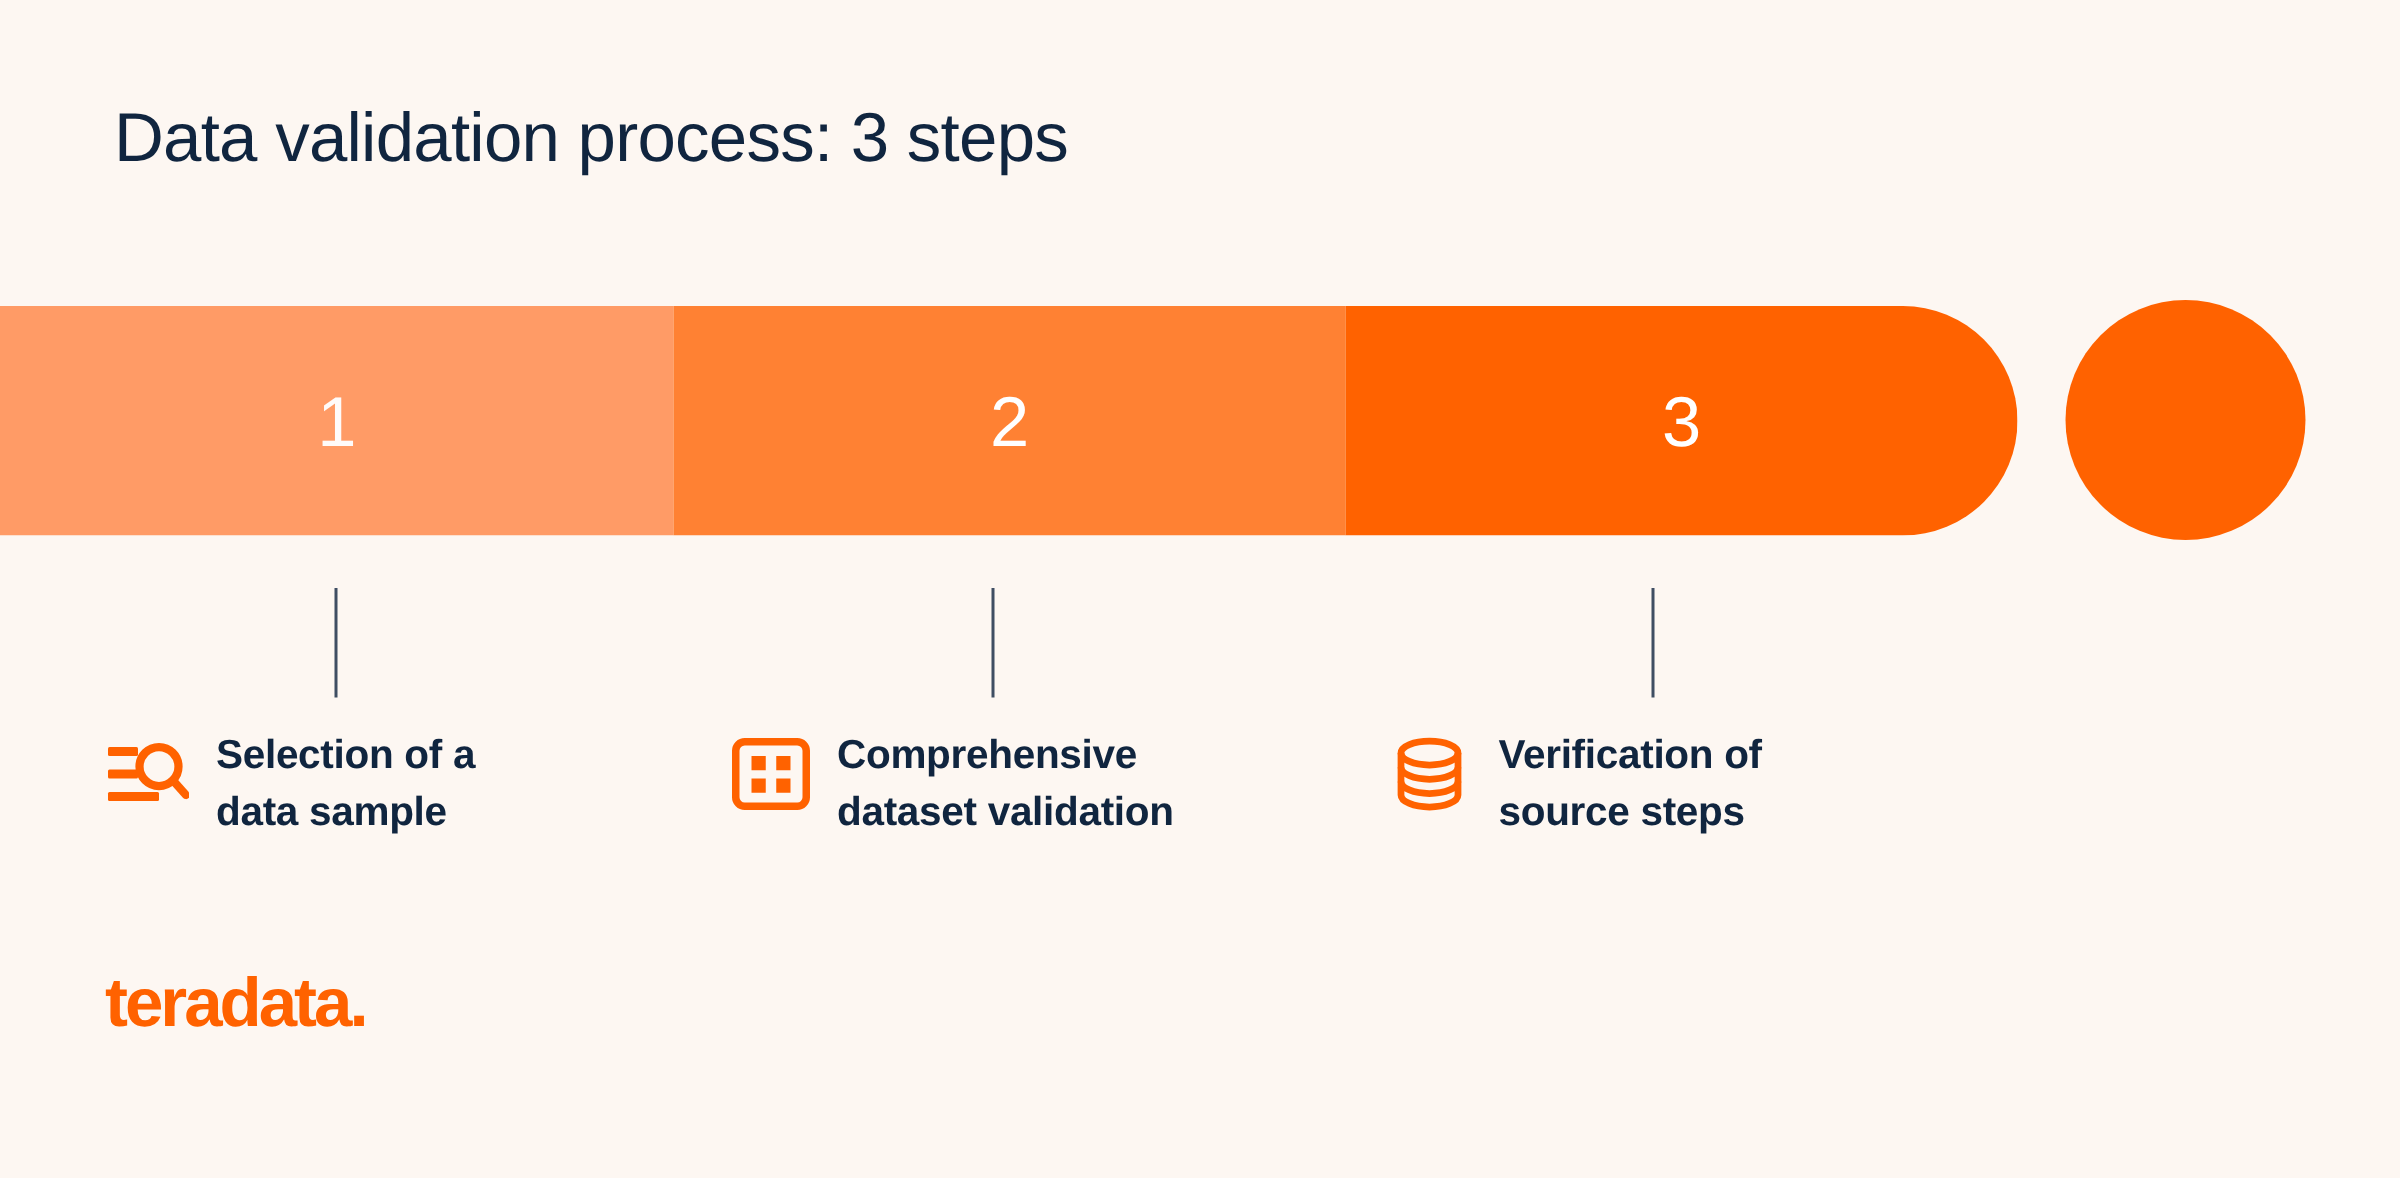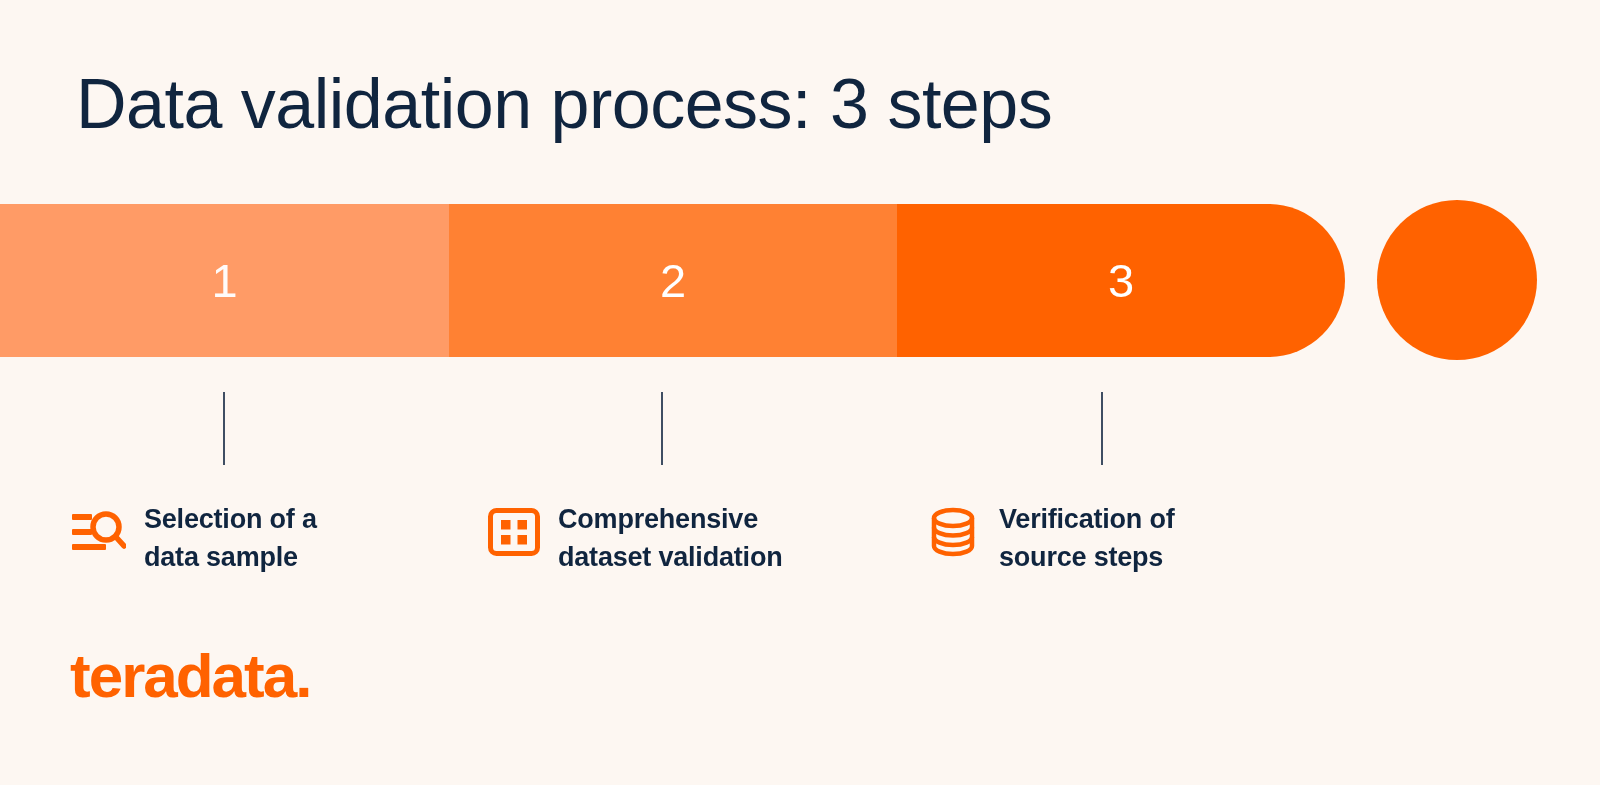--- a/index.html
+++ b/index.html
@@ -13,21 +13,21 @@
     font-family: "Liberation Sans", sans-serif;
     overflow: hidden;
     position: relative;
   }
 
   
   .title {
     position: absolute;
     left: 76px;
     top: 66px;
-    font-size: 70px;
+    font-size: 46px;
     font-weight: 400;
     color: #10253F;
     letter-spacing: -0.5px;
     white-space: nowrap;
     line-height: 1.1;
   }
 
   
   .bar-wrap {
     position: absolute;
@@ -82,21 +82,21 @@
     height: 73px;
   }
   .connector.c1 { left: 223px; }
   .connector.c2 { left: 661px; }
   .connector.c3 { left: 1101px; }
 
   
   .steps {
     position: absolute;
     left: 0;
-    top: 500px;
+    top: 484px;
     width: 1311px;
     height: 100px;
     text-decoration: underline;
   }
   .step {
     position: absolute;
     top: 0;
     display: flex;
     align-items: flex-start;
     gap: 18px;
@@ -119,21 +119,21 @@
     line-height: 1.42;
     white-space: pre-line;
     letter-spacing: -0.2px;
   }
 
   
   .logo {
     position: absolute;
     left: 70px;
     top: 645px;
-    font-size: 62px;
+    font-size: 46px;
     font-weight: bold;
     color: #FF6200;
     letter-spacing: -2px;
     line-height: 1;
   }
 </style>
 </head>
 <body>
 
 <div class="title">Data validation process: 3 steps</div>

